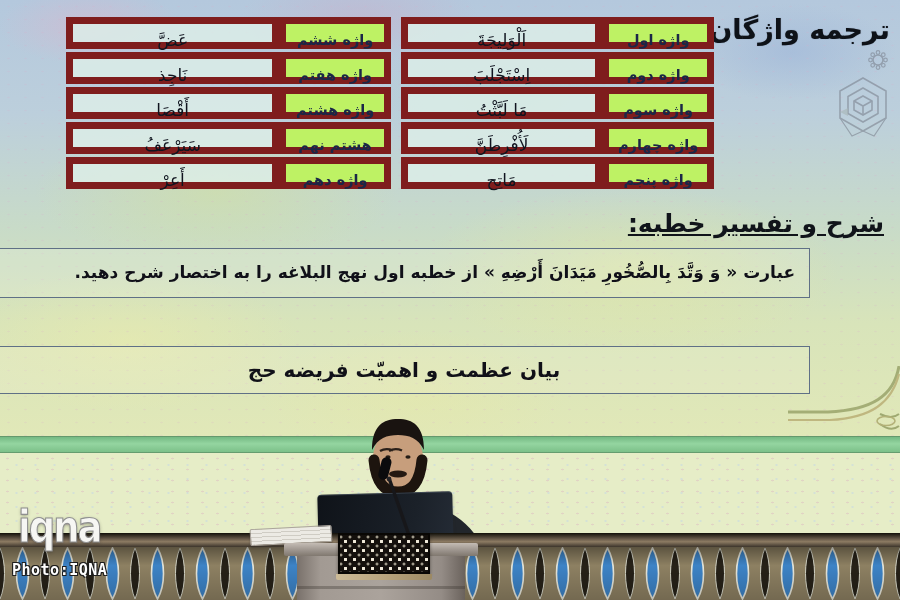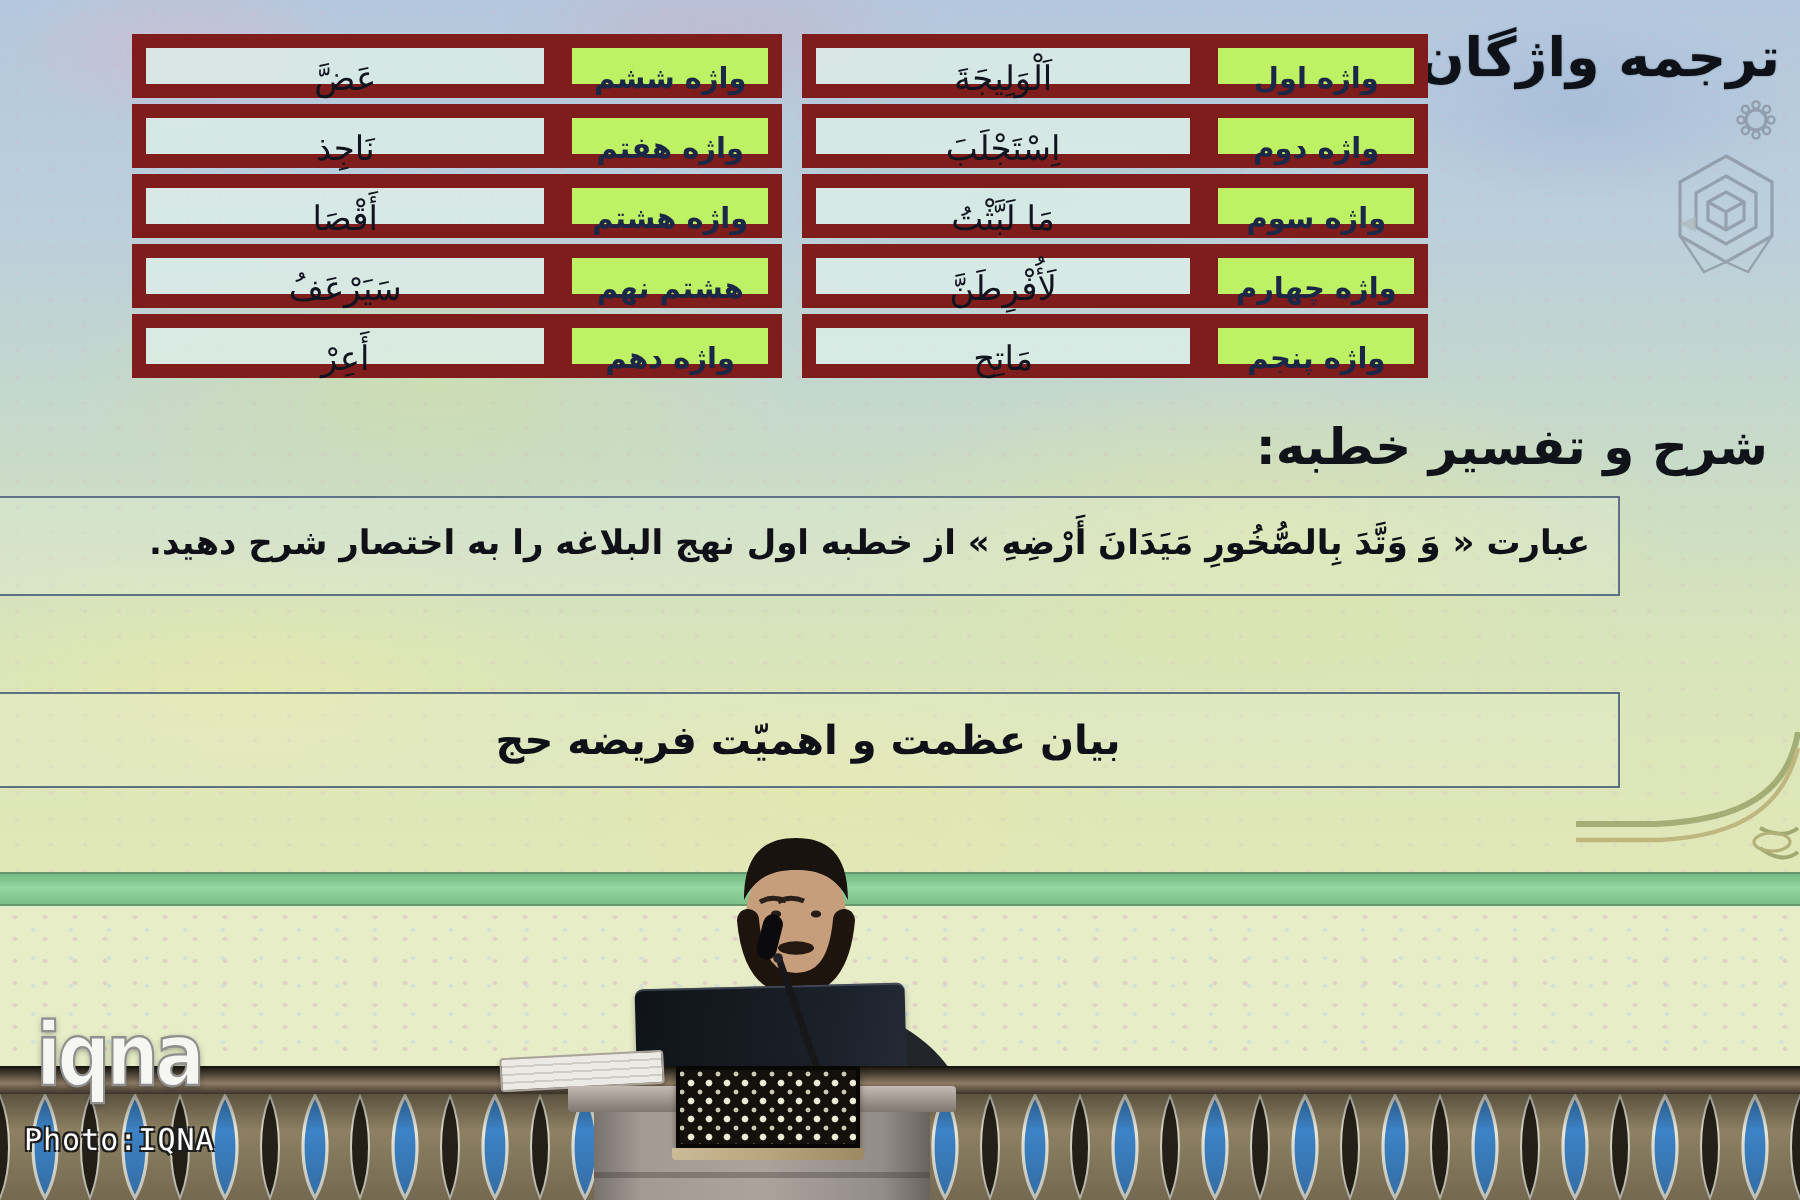--- a/index.html
+++ b/index.html
@@ -32,21 +32,21 @@
   .cell.word{background:rgba(221,238,232,.82);font-size:17px;color:#10141f;}
   .cell.word.a{width:204px;}
   .cell.word.b{width:216px;}
   .pairgap{width:10px;}
 
   
   .emblem{position:absolute;right:6px;top:48px;z-index:2;opacity:.55;}
 
   
   .sermon-heading{position:absolute;right:16px;top:209px;z-index:3;font-size:25px;font-weight:bold;
-    color:#10141a;direction:rtl;}
+    color:#10141a;direction:rtl;text-decoration:underline;}
   .question-box{position:absolute;left:-2px;top:248px;width:812px;height:50px;z-index:3;
     border:1.5px solid #5f7086;background:rgba(245,250,240,.18);box-sizing:border-box;
     direction:rtl;text-align:right;}
   .question-box .qtext{display:block;padding:0 14px 0 21px;line-height:47px;font-size:17px;
     font-weight:bold;color:#101018;white-space:nowrap;}
 
   
   .topic-heading{position:absolute;right:20px;top:304px;z-index:3;font-size:25px;font-weight:bold;
     color:#10141a;direction:rtl;}
   .topic-box{position:absolute;left:-2px;top:346px;width:812px;height:48px;z-index:3;
@@ -93,21 +93,21 @@
     background-size:9px 9px,9px 9px;background-position:1px 2px,5.5px 6.5px;
     box-shadow:0 2px 3px rgba(30,25,20,.5);}
   .podium-panel-wood{position:absolute;left:336px;top:574px;width:96px;height:6px;z-index:11;
     background:linear-gradient(90deg,#cdbb97 0%,#b8a47e 50%,#9c8963 100%);border-radius:0 0 2px 2px;}
 
   
   .iqna-logo{position:absolute;left:18px;top:506px;z-index:12;font-size:37px;font-weight:bold;
     color:#f6f6f3;-webkit-text-stroke:1px #8f8f8f;letter-spacing:-2px;transform:scaleY(1.18);
     text-shadow:0 1px 3px rgba(40,40,40,.45);}
   .photo-credit{position:absolute;left:12px;top:561px;z-index:12;font-family:"DejaVu Sans Mono",monospace;
-    font-size:15px;font-weight:normal;color:#ffffff;letter-spacing:.5px;
+    font-size:15px;font-weight:bold;color:#ffffff;letter-spacing:.5px;
     text-shadow:-1px -1px 0 #1d1d1d,1px -1px 0 #1d1d1d,-1px 1px 0 #1d1d1d,1px 1px 0 #1d1d1d;}
 </style>
 </head>
 <body>
 
 <div class="stage">
 
   <div class="slide-bg"></div>
   <div class="slide-speckle"></div>
 

